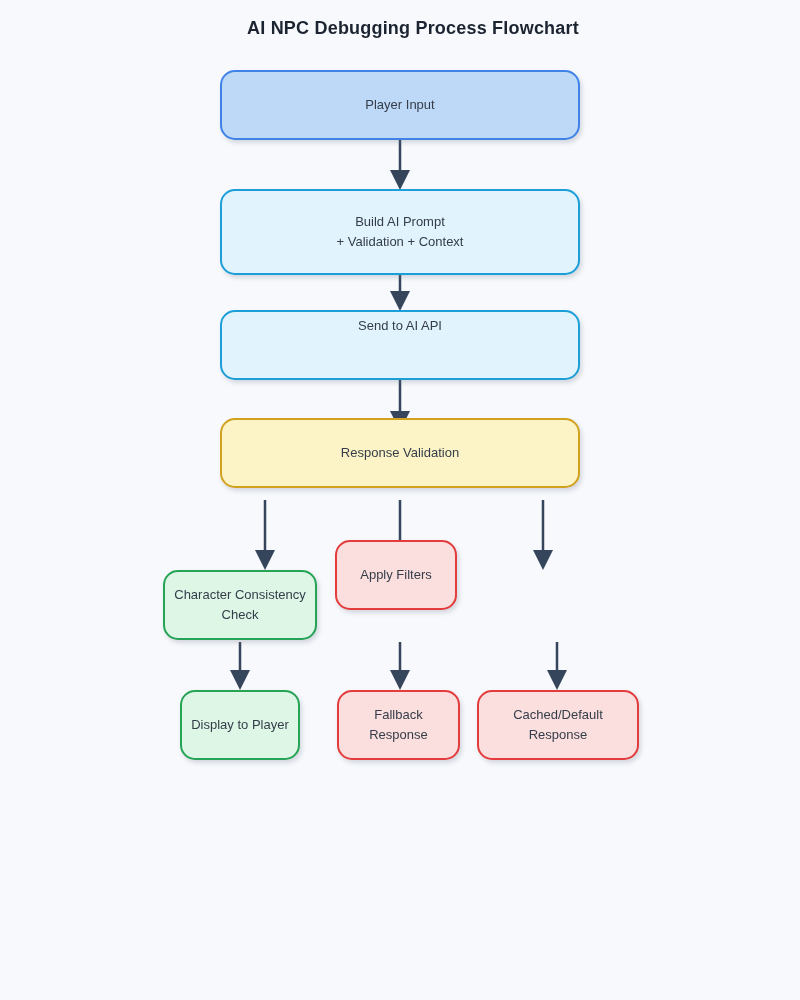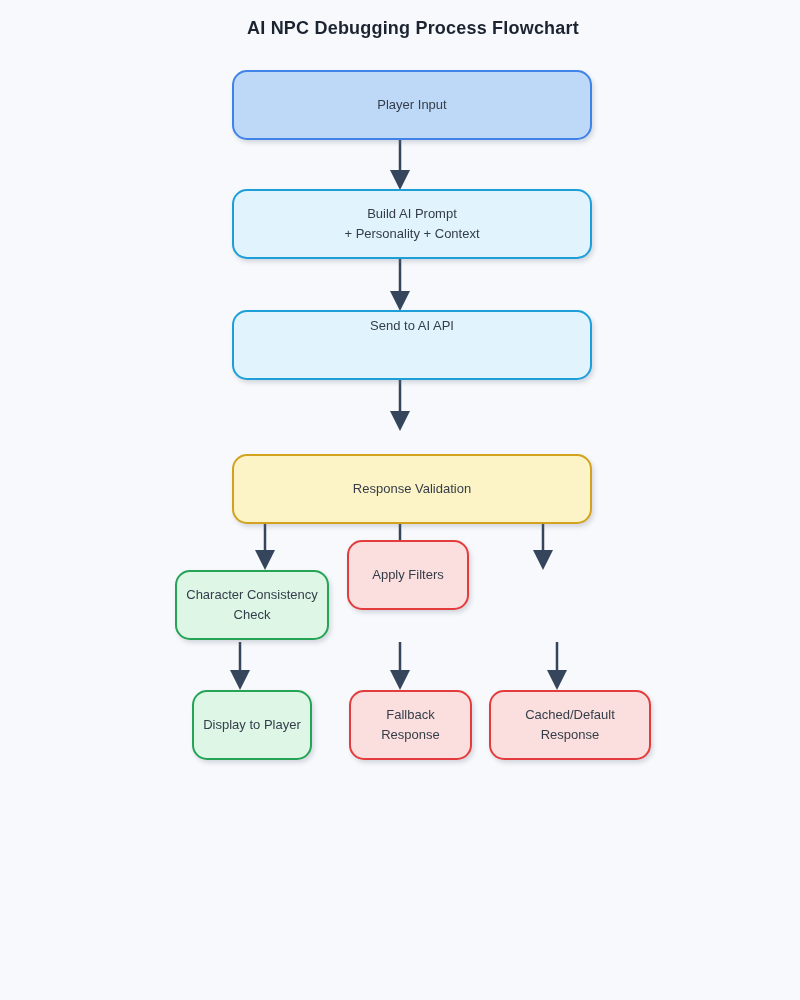--- a/index.html
+++ b/index.html
@@ -47,21 +47,20 @@
     align-items:center;
     justify-content:center;
     text-align:center;
     border-radius:15px;
     border:2px solid #ec4899;
     font-size:13px;
     line-height:20px;
     color:var(--node-text);
     box-shadow:2px 3px 4px rgba(110,120,140,.25);
     padding:4px 8px;
-    margin-left:12px;
   }
   .node .line{display:block;}
   .node--blue  {background:var(--blue-fill);  border-color:var(--blue-border);}
   .node--cyan  {background:var(--cyan-fill);  border-color:var(--cyan-border);}
   .node--yellow{background:var(--yellow-fill);border-color:var(--yellow-border);}
   .node--green {background:var(--green-fill); border-color:var(--green-border);}
   .node--red   {background:var(--red-fill);   border-color:var(--red-border);}
   .edges line{
     stroke:var(--arrow);
     stroke-width:2.5;
@@ -89,30 +88,30 @@
     <line x1="543" y1="500" x2="543" y2="564" marker-end="url(#ah)"></line>
     <line x1="240" y1="642" x2="240" y2="684" marker-end="url(#ah)"></line>
     <line x1="400" y1="642" x2="400" y2="684" marker-end="url(#ah)"></line>
     <line x1="557" y1="642" x2="557" y2="684" marker-end="url(#ah)"></line>
   </svg>
 
   <div class="node node--blue" style="left:220px;top:70px;width:360px;height:70px;">
     <span class="line">Player Input</span>
   </div>
 
-  <div class="node node--cyan" style="left:220px;top:189px;width:360px;height:70px;">
+  <div class="node node--cyan" style="left:220px;top:189px;width:360px;height:86px;">
     <span class="line">Build AI Prompt</span>
-    <span class="line">+ Personality + Context</span>
+    <span class="line">+ Validation + Context</span>
   </div>
 
   <div class="node node--cyan" style="left:220px;top:310px;width:360px;height:70px;justify-content:space-between;">
     <span class="line">Send to AI API</span>
   </div>
 
-  <div class="node node--yellow" style="left:220px;top:454px;width:360px;height:70px;">
+  <div class="node node--yellow" style="left:220px;top:418px;width:360px;height:70px;">
     <span class="line">Response Validation</span>
   </div>
 
   <div class="node node--green" style="left:163px;top:570px;width:154px;height:70px;padding-left:8px;">
     <span class="line">Character Consistency Check</span>
   </div>
 
   <div class="node node--red" style="left:335px;top:540px;width:122px;height:70px;">
     <span class="line">Apply Filters</span>
   </div>

